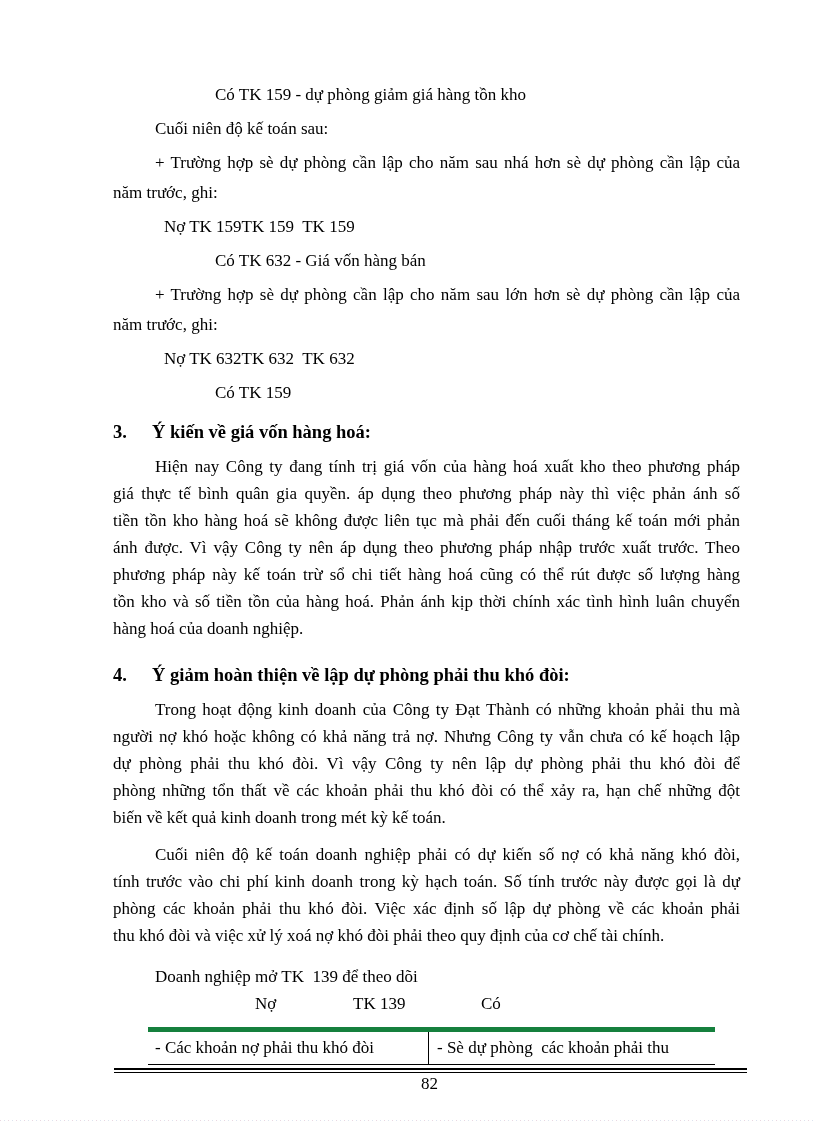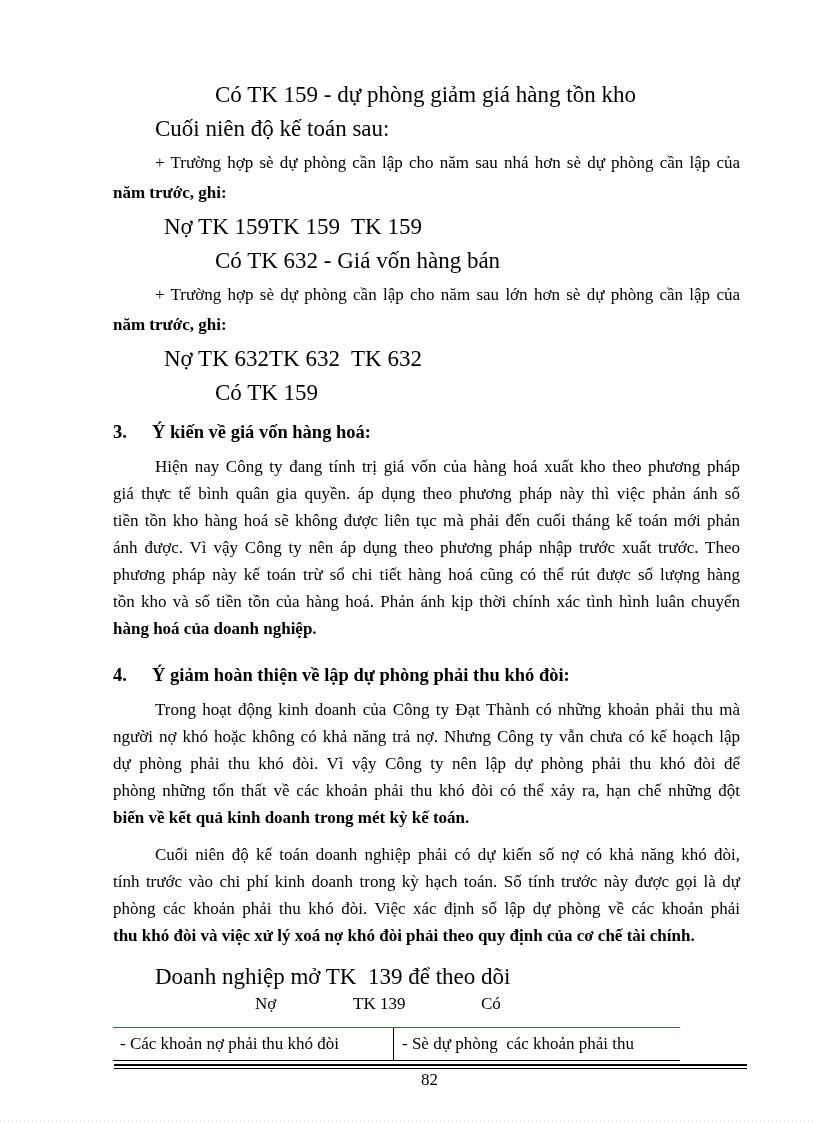--- a/index.html
+++ b/index.html
@@ -1,40 +1,40 @@
 <!DOCTYPE html>
 <html lang="vi"><head>
 <meta charset="utf-8">
 <style>
   html,body { margin:0; padding:0; background:#ffffff; }
   .page {
     position:relative; width:816px; height:1123px; background:#fff;
     font-family:"Liberation Serif","DejaVu Serif",serif; color:#000;
     box-sizing:border-box; padding:80px 76px 0 113px; overflow:hidden;
   }
-  .tline { font-size:23px; line-height:30px; white-space:pre-wrap; }
+  .tline { font-size:17px; line-height:30px; white-space:pre-wrap; }
   .mb4   { margin-bottom:4px; }
   .ind-co { padding-left:102px; }
   .ind-no { padding-left:51px; }
   .ind-first { text-indent:42px; }
   .pline { font-size:17px; line-height:30px; text-align:justify; text-align-last:justify; }
   .lh27  { line-height:27px; }
-  .plast { text-align-last:left;font-weight:bold; }
+  .plast { text-align-last:left; }
   .heading { display:flex; font-weight:bold; font-size:18.5px; line-height:28px; }
   .hnum  { flex:0 0 39px; width:39px; }
   .h3head { margin-top:10px; margin-bottom:7px; }
   .h4head { margin-top:19px; margin-bottom:7px; }
   .para4b { margin-top:10px; }
   .doanh  { margin-top:14px; }
   .t-header { position:relative; height:28px; font-size:17px; line-height:28px; }
   .t-debit  { position:absolute; left:142px; }
   .t-acct   { position:absolute; left:240px; }
   .t-credit { position:absolute; left:368px; }
-  .taccount { margin-top:9px; width:567px;
-    border-top:1px solid #15803d; border-bottom:1px solid #000; display:flex; }
+  .taccount { margin-left:35px; margin-top:9px; width:567px;
+    border-top:5px solid #15803d; border-bottom:1px solid #000; display:flex; }
   .tcell { box-sizing:border-box; height:32px; line-height:32px; font-size:17px; white-space:pre-wrap; }
   .tcell-left  { width:281px; border-right:1px solid #000; padding-left:7px; }
   .tcell-right { flex:1; padding-left:8px; }
   .footer-rule { margin-top:3px; margin-left:1px; width:633px; height:2px;
     border-top:2px solid #000; border-bottom:1px solid #000; }
   .page-num { width:633px; text-align:center; font-size:17px; line-height:20px; margin-top:1px; }
   .bottom-dots { position:absolute; left:0; bottom:2px; width:816px; height:1px; opacity:.55;
     background:repeating-linear-gradient(90deg, rgba(198,150,176,.7) 0 1px, transparent 1px 4px,
       rgba(150,170,205,.6) 4px 5px, transparent 5px 8px); }
 </style>

